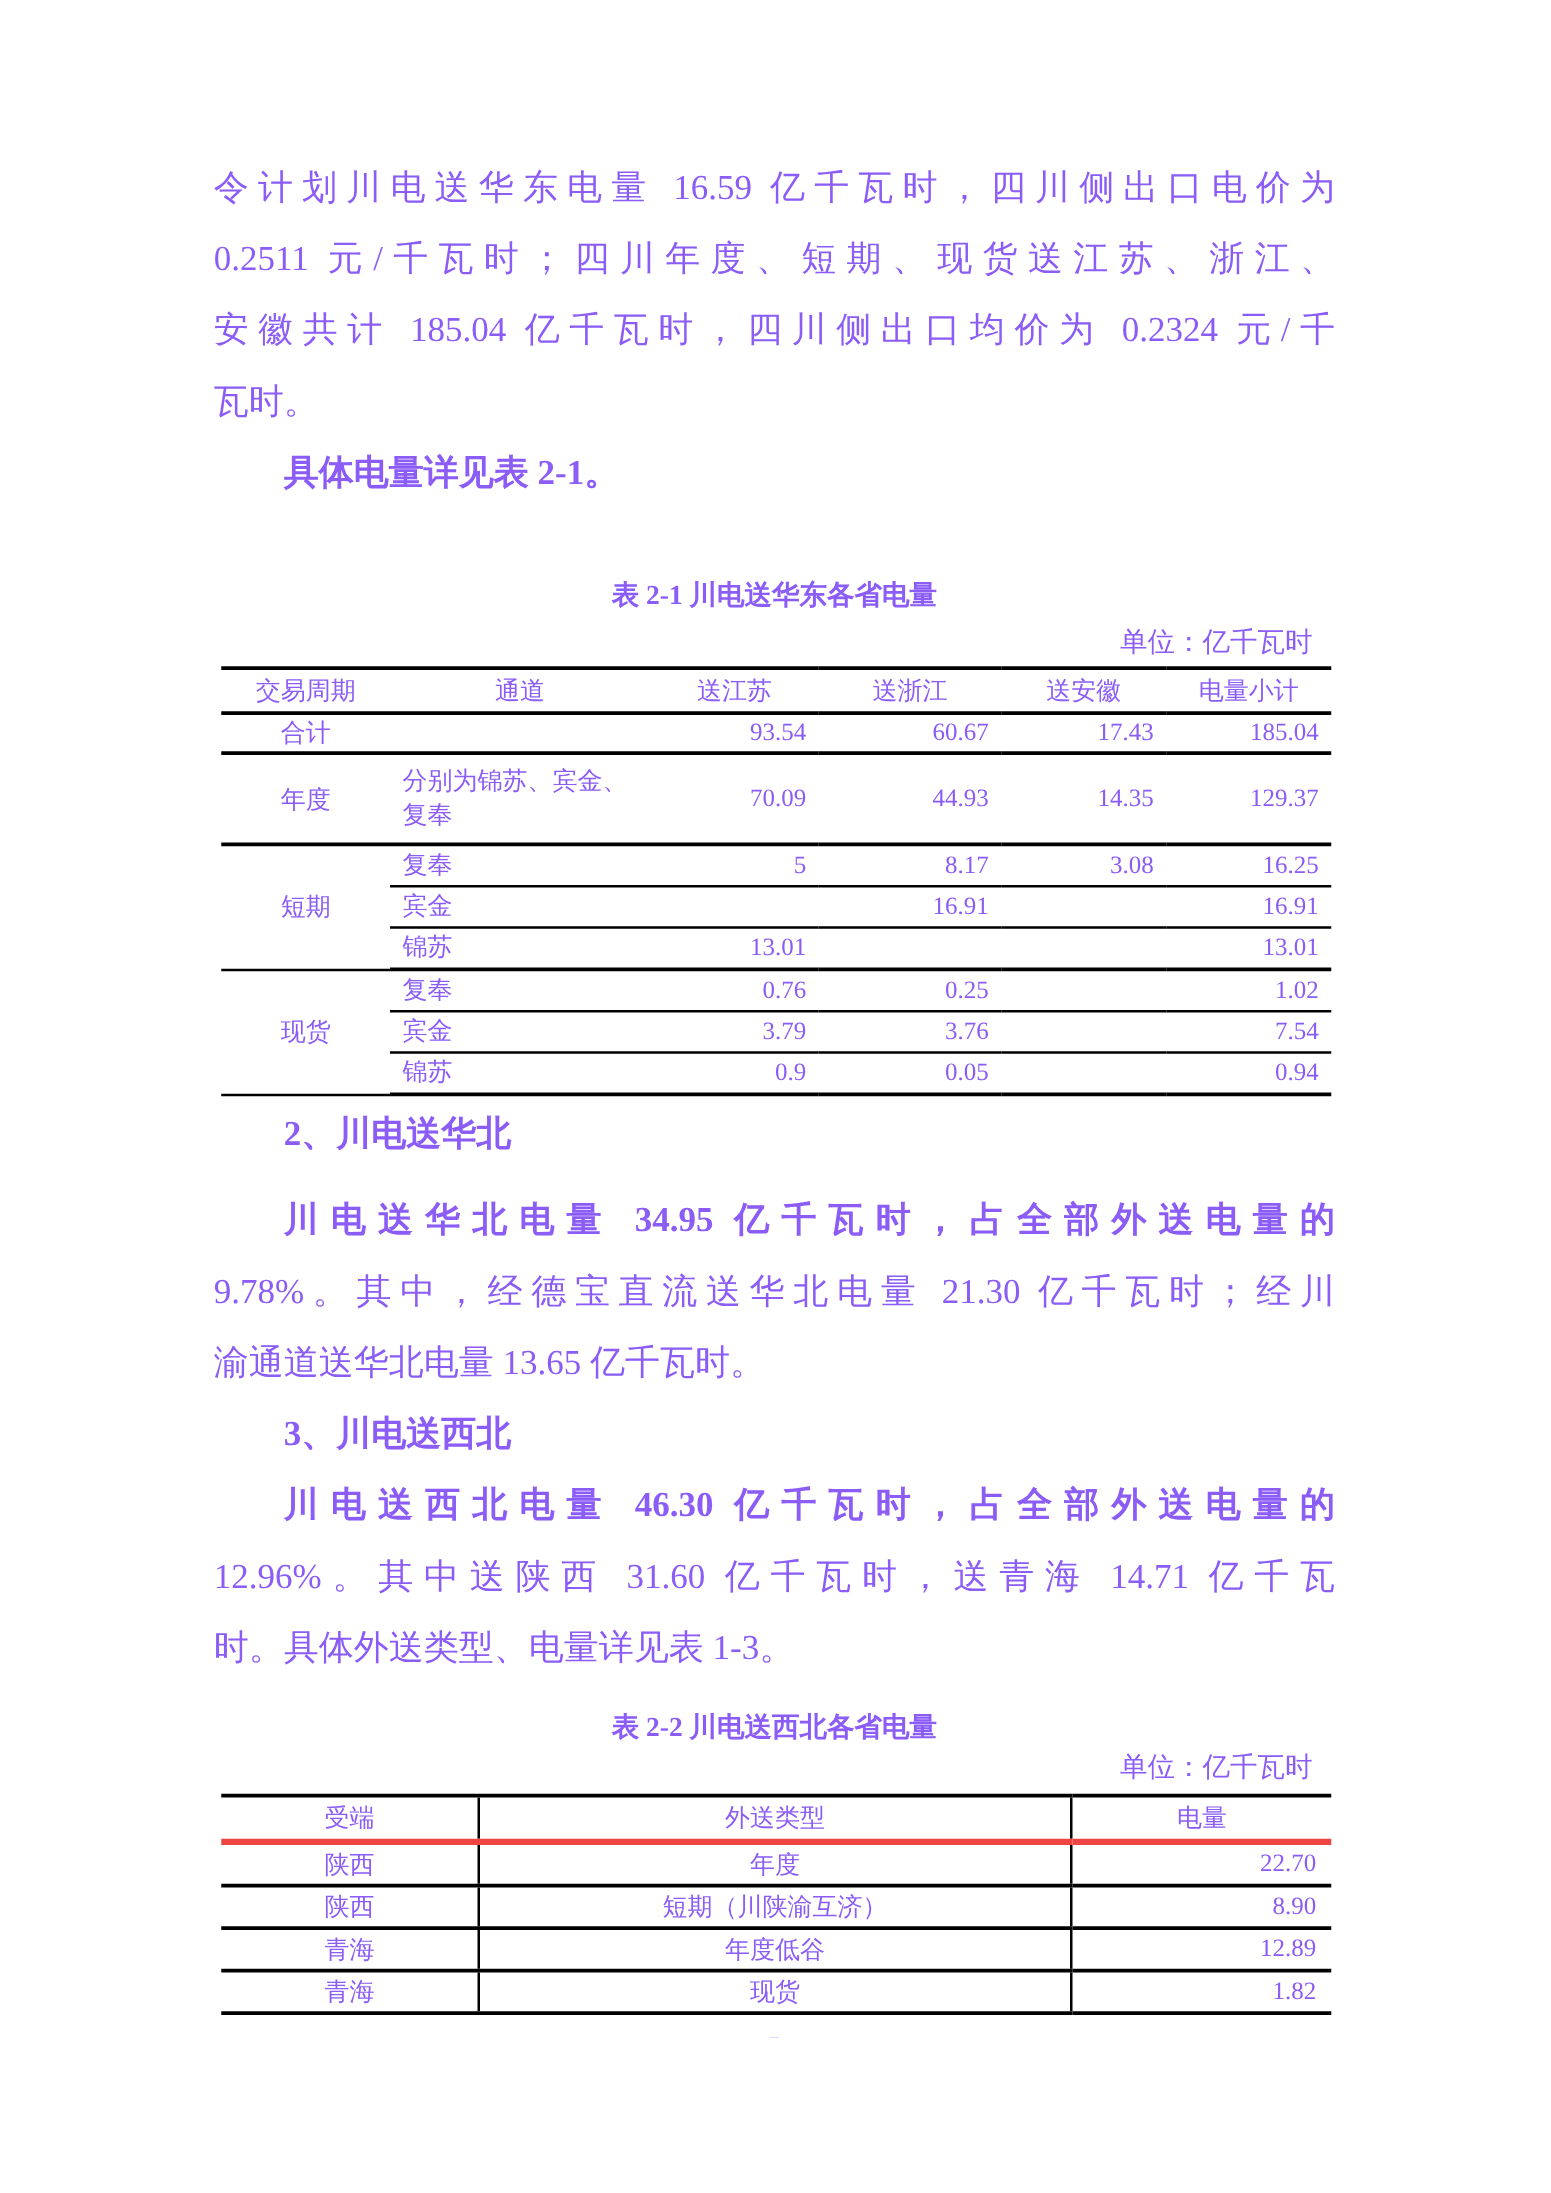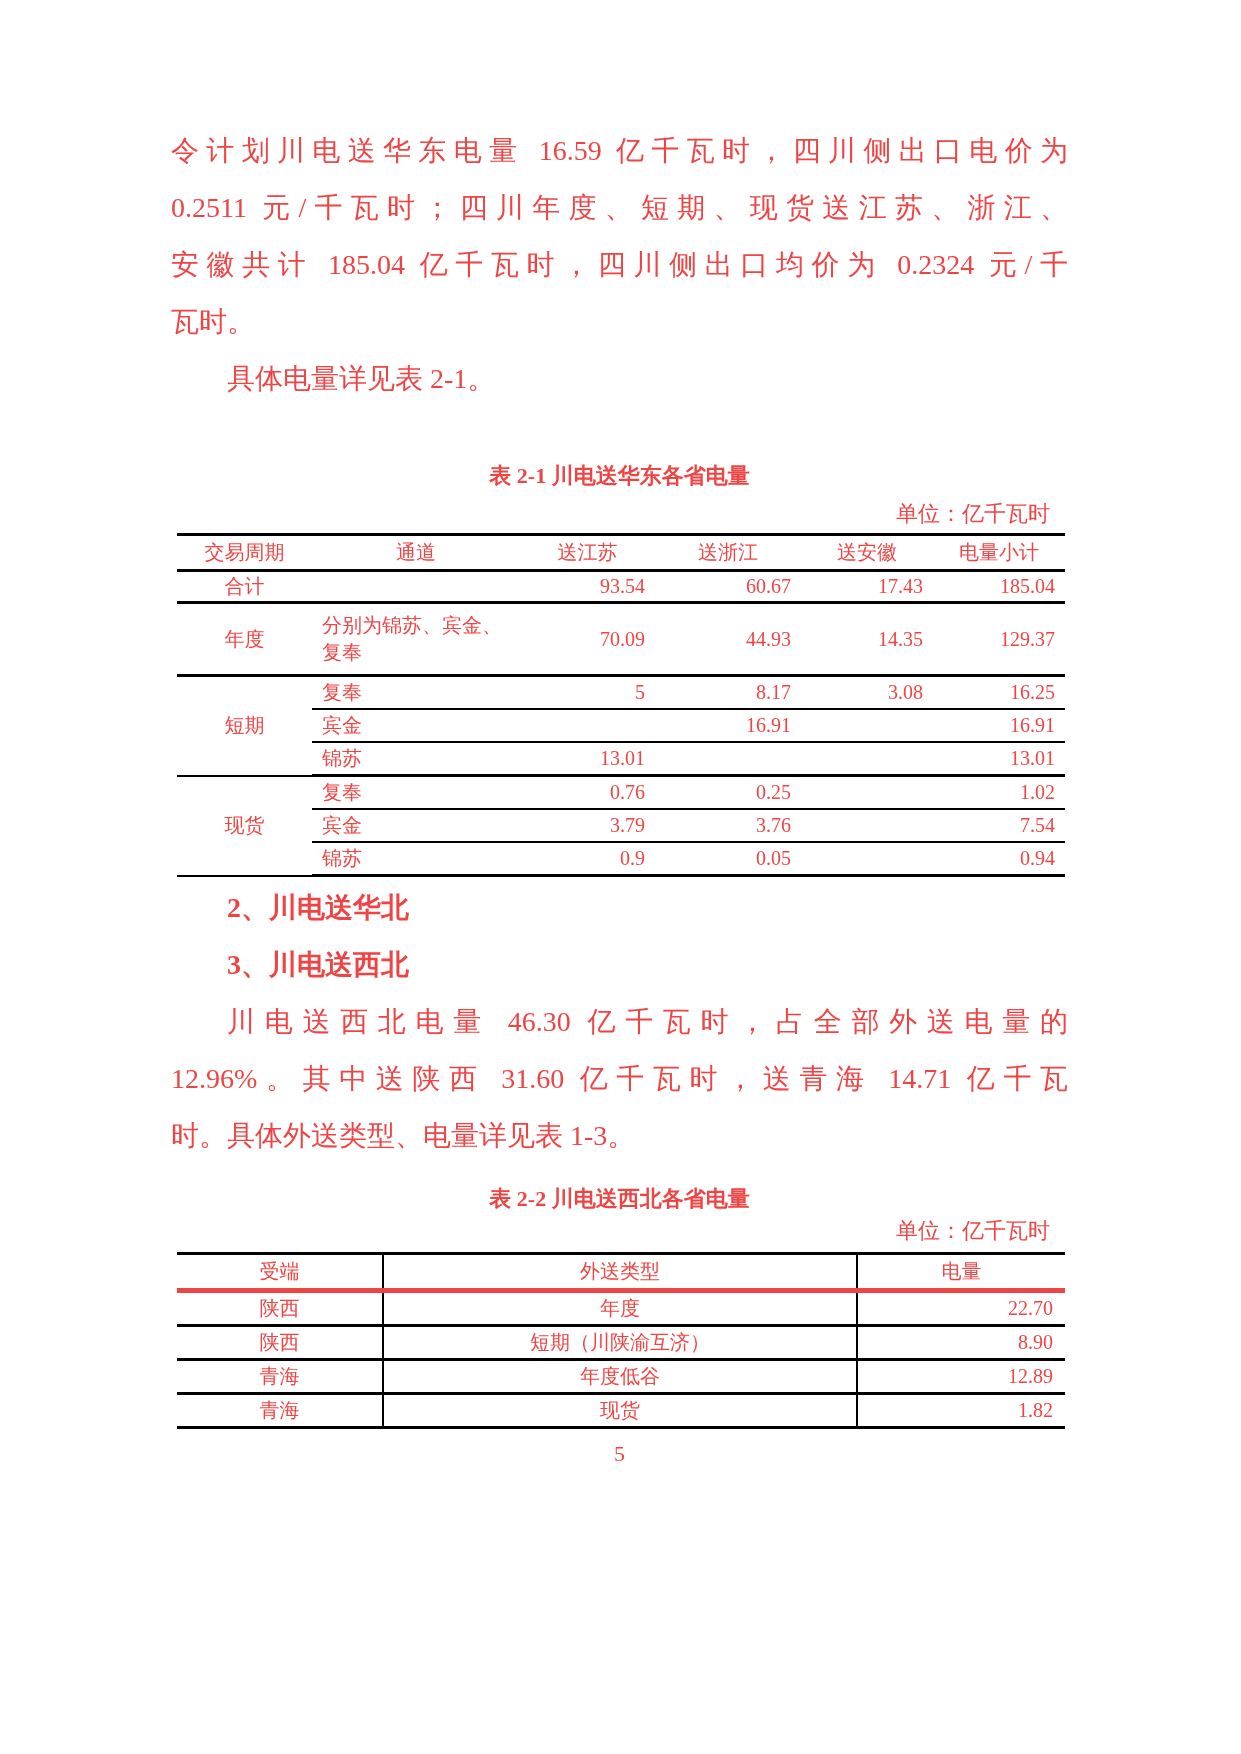--- a/index.html
+++ b/index.html
@@ -1,42 +1,42 @@
 <!DOCTYPE html>
 <html><head>
 <meta charset="utf-8">
 <style>
   html, body { margin: 0; padding: 0; background: #ffffff; }
   .page {
     position: relative;
     width: 1241px;
     height: 1630px;
     background: #ffffff;
-    color: #ef4444;
+    color: #8b5cf6;
     font-family: "Liberation Serif", "DejaVu Serif", serif;
     overflow: hidden;
   }
   .content {
     margin-left: 171px;
     width: 897px;
     padding-top: 122px;
   }
   
   .pline {
     font-size: 28px;
     height: 57px;
     line-height: 57px;
     white-space: nowrap;
   }
   .jl { 
     white-space: normal;
     text-align: justify;
     text-align-last: justify;
   }
-  .indent { padding-left: 56px; }
+  .indent { padding-left: 56px; font-weight: bold; }
   .heading {
     font-size: 28px;
     font-weight: bold;
     height: 57px;
     line-height: 57px;
     padding-left: 56px;
   }
   .h2x { margin-top: 2px; }
   .p3x { margin-top: 12px; }
   .tbl-title {
@@ -190,20 +190,25 @@
         <td class="c-num">0.9</td>
         <td class="c-num">0.05</td>
         <td class="c-num"></td>
         <td class="c-num">0.94</td>
       </tr>
     </tbody>
       </table>
 
     <div class="heading h2x">2、川电送华北</div>
 
+    <div class="para p3x">
+      <div class="pline jl indent">川电送华北电量 34.95 亿千瓦时，占全部外送电量的</div>
+      <div class="pline jl">9.78%。其中，经德宝直流送华北电量 21.30 亿千瓦时；经川</div>
+      <div class="pline">渝通道送华北电量 13.65 亿千瓦时。</div>
+    </div>
 
     <div class="heading">3、川电送西北</div>
 
     <div class="para">
       <div class="pline jl indent">川电送西北电量 46.30 亿千瓦时，占全部外送电量的</div>
       <div class="pline jl">12.96%。其中送陕西 31.60 亿千瓦时，送青海 14.71 亿千瓦</div>
       <div class="pline">时。具体外送类型、电量详见表 1-3。</div>
     </div>
 
     <div class="tbl-title title2">表 2-2 川电送西北各省电量</div>

